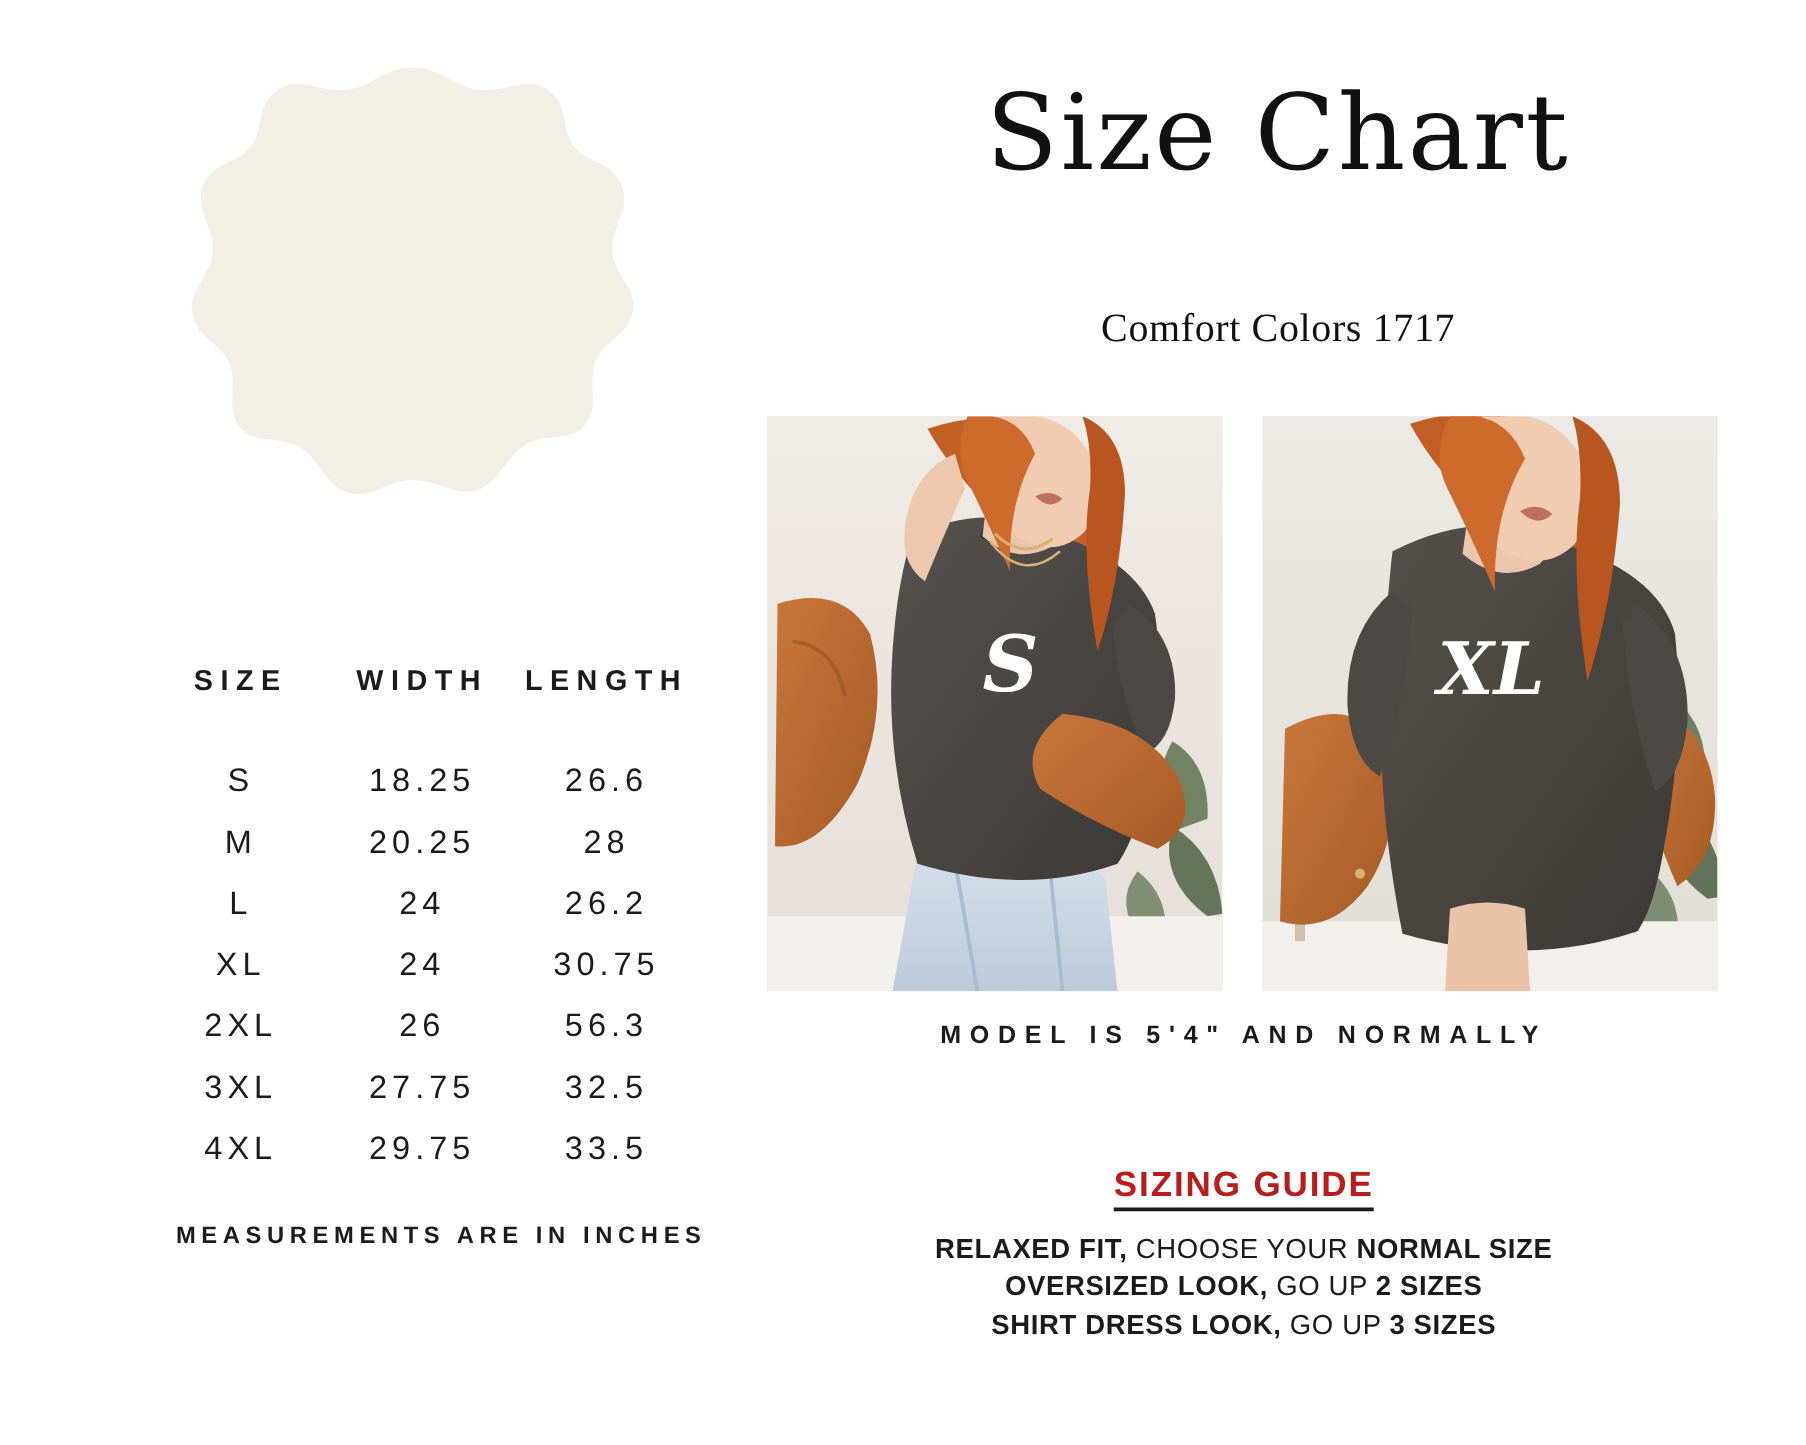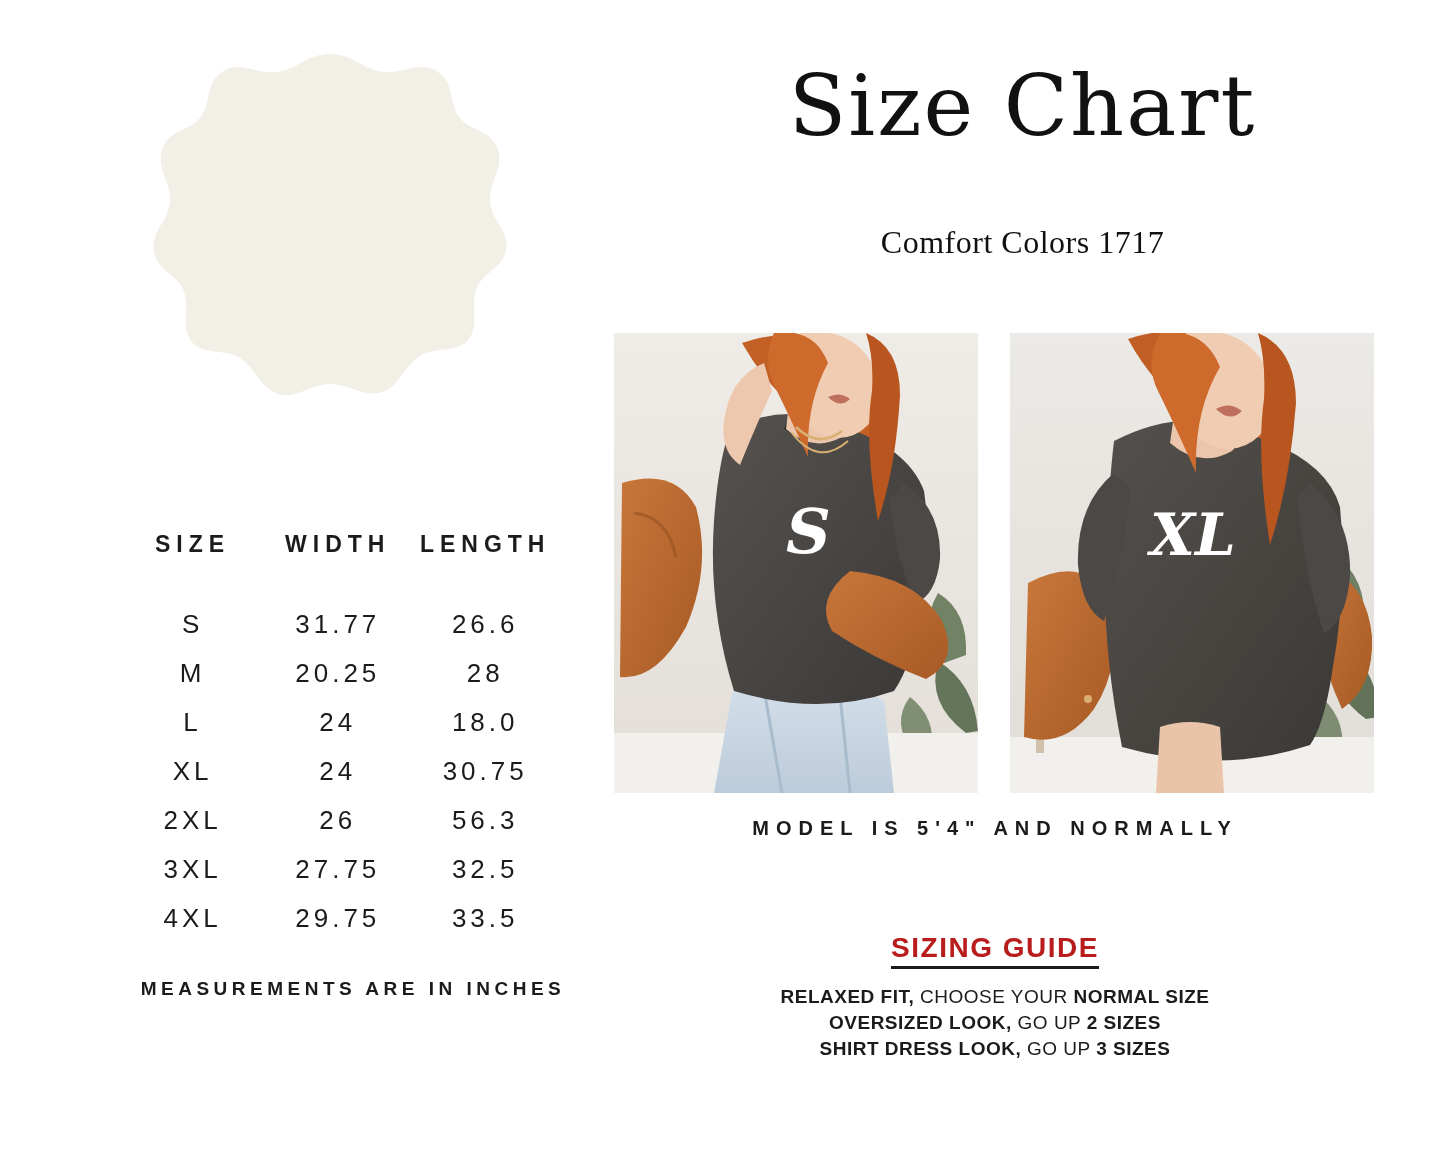--- a/index.html
+++ b/index.html
@@ -92,21 +92,21 @@
     text-align: center;
     font-family: "DejaVu Serif", serif;
     font-weight: 400;
     font-size: 84px;
     color: #111111;
     letter-spacing: 2px;
     line-height: 1.05;
   }
   .title-sub {
     position: absolute;
-    left: 0; top: 224px;
+    left: 0; top: 244px;
     width: 845px;
     text-align: center;
     font-family: "Liberation Serif", serif;
     font-size: 32px;
     color: #111111;
     letter-spacing: 0.5px;
   }
 
   .photos {
     position: absolute;
@@ -155,21 +155,21 @@
   }
   .guide-lines {
     position: absolute;
     left: 0;
     top: 984px;
     width: 790px;
     text-align: center;
     color: #1b1b1b;
   }
   .guide-line {
-    font-size: 19px;
+    font-size: 22px;
     letter-spacing: 0.5px;
     line-height: 1.38;
     font-weight: 400;
   }
   .guide-line b { font-weight: 700; }
 </style>
 </head>
 <body>
 
 <div class="page">
@@ -209,32 +209,32 @@
         <thead>
           <tr>
             <th class="col-size">SIZE</th>
             <th class="col-width">WIDTH</th>
             <th class="col-length">LENGTH</th>
           </tr>
         </thead>
         <tbody>
           <tr>
             <td>S</td>
-            <td>31.77</td>
+            <td>18.25</td>
             <td>26.6</td>
           </tr>
           <tr>
             <td>M</td>
             <td>20.25</td>
             <td>28</td>
           </tr>
           <tr>
             <td>L</td>
             <td>24</td>
-            <td>18.0</td>
+            <td>26.2</td>
           </tr>
           <tr>
             <td>XL</td>
             <td>24</td>
             <td>30.75</td>
           </tr>
           <tr>
             <td>2XL</td>
             <td>26</td>
             <td>56.3</td>

